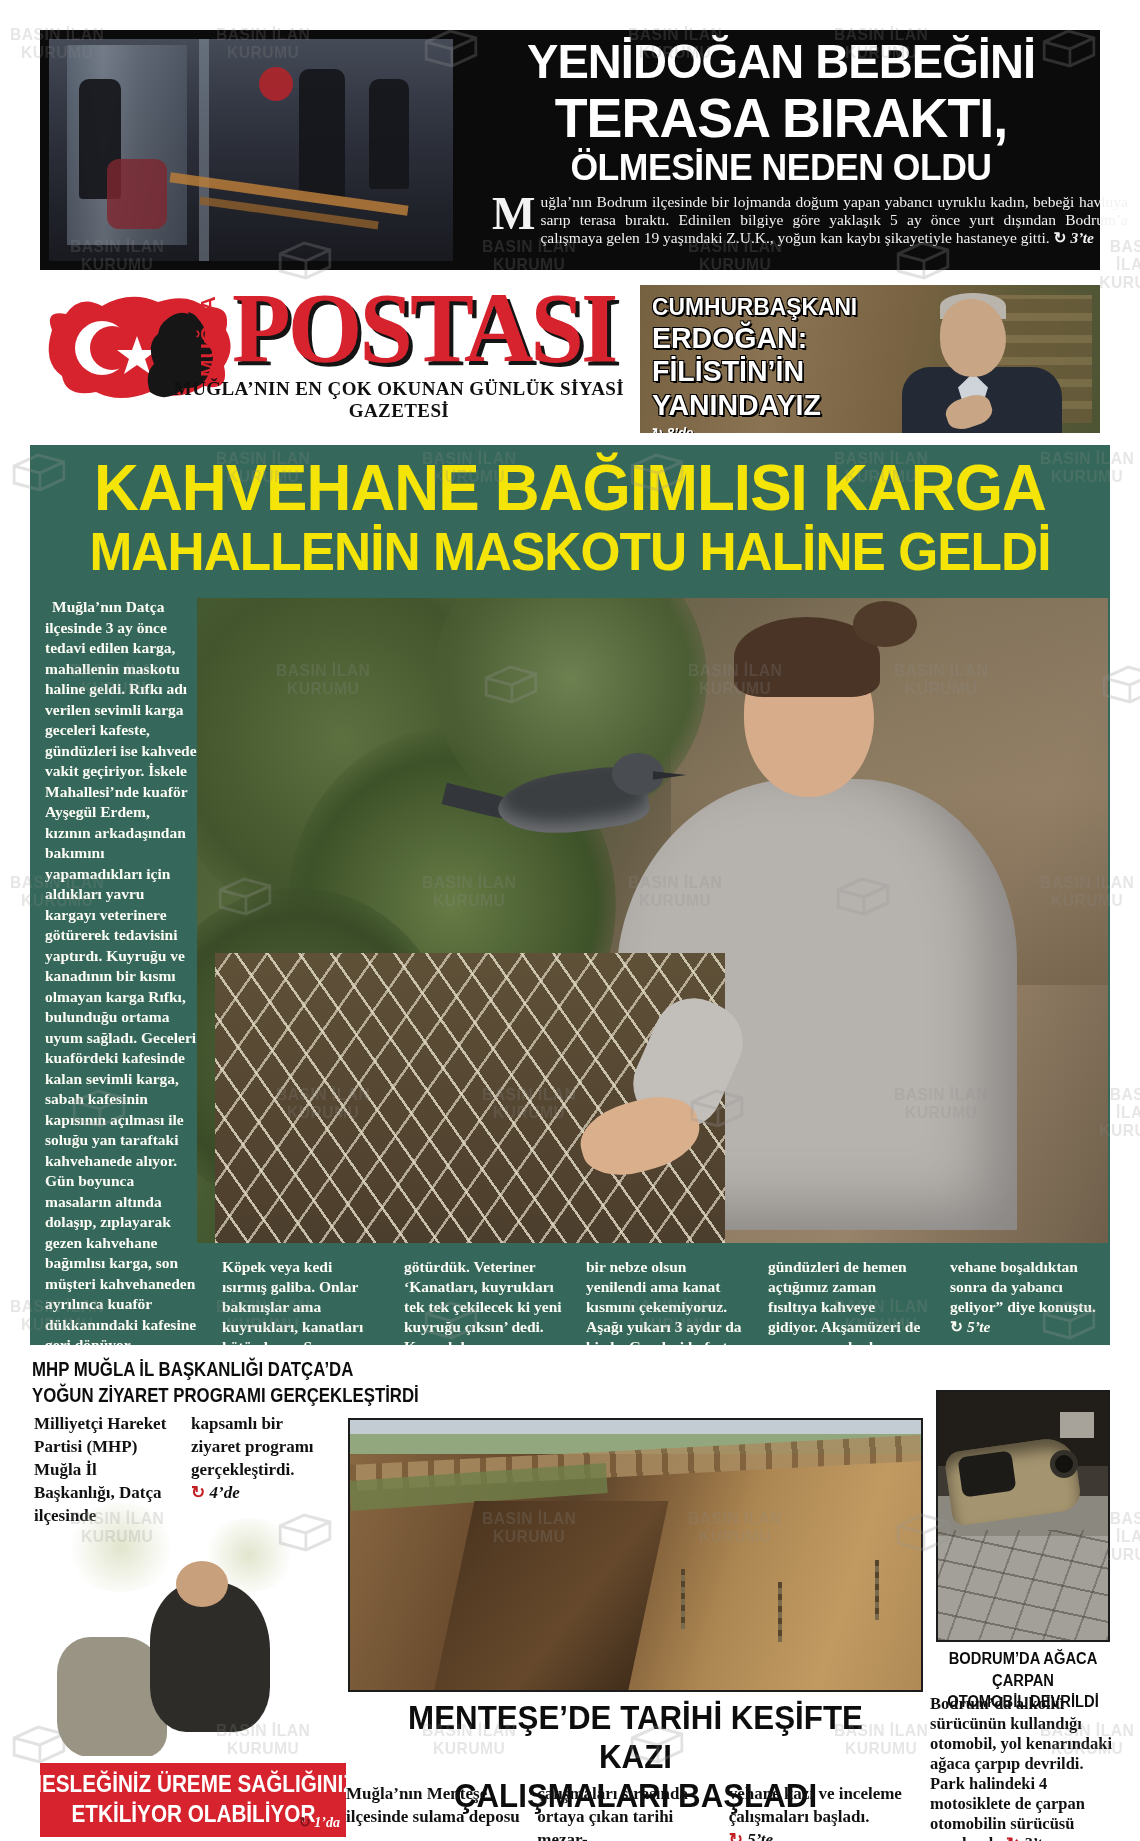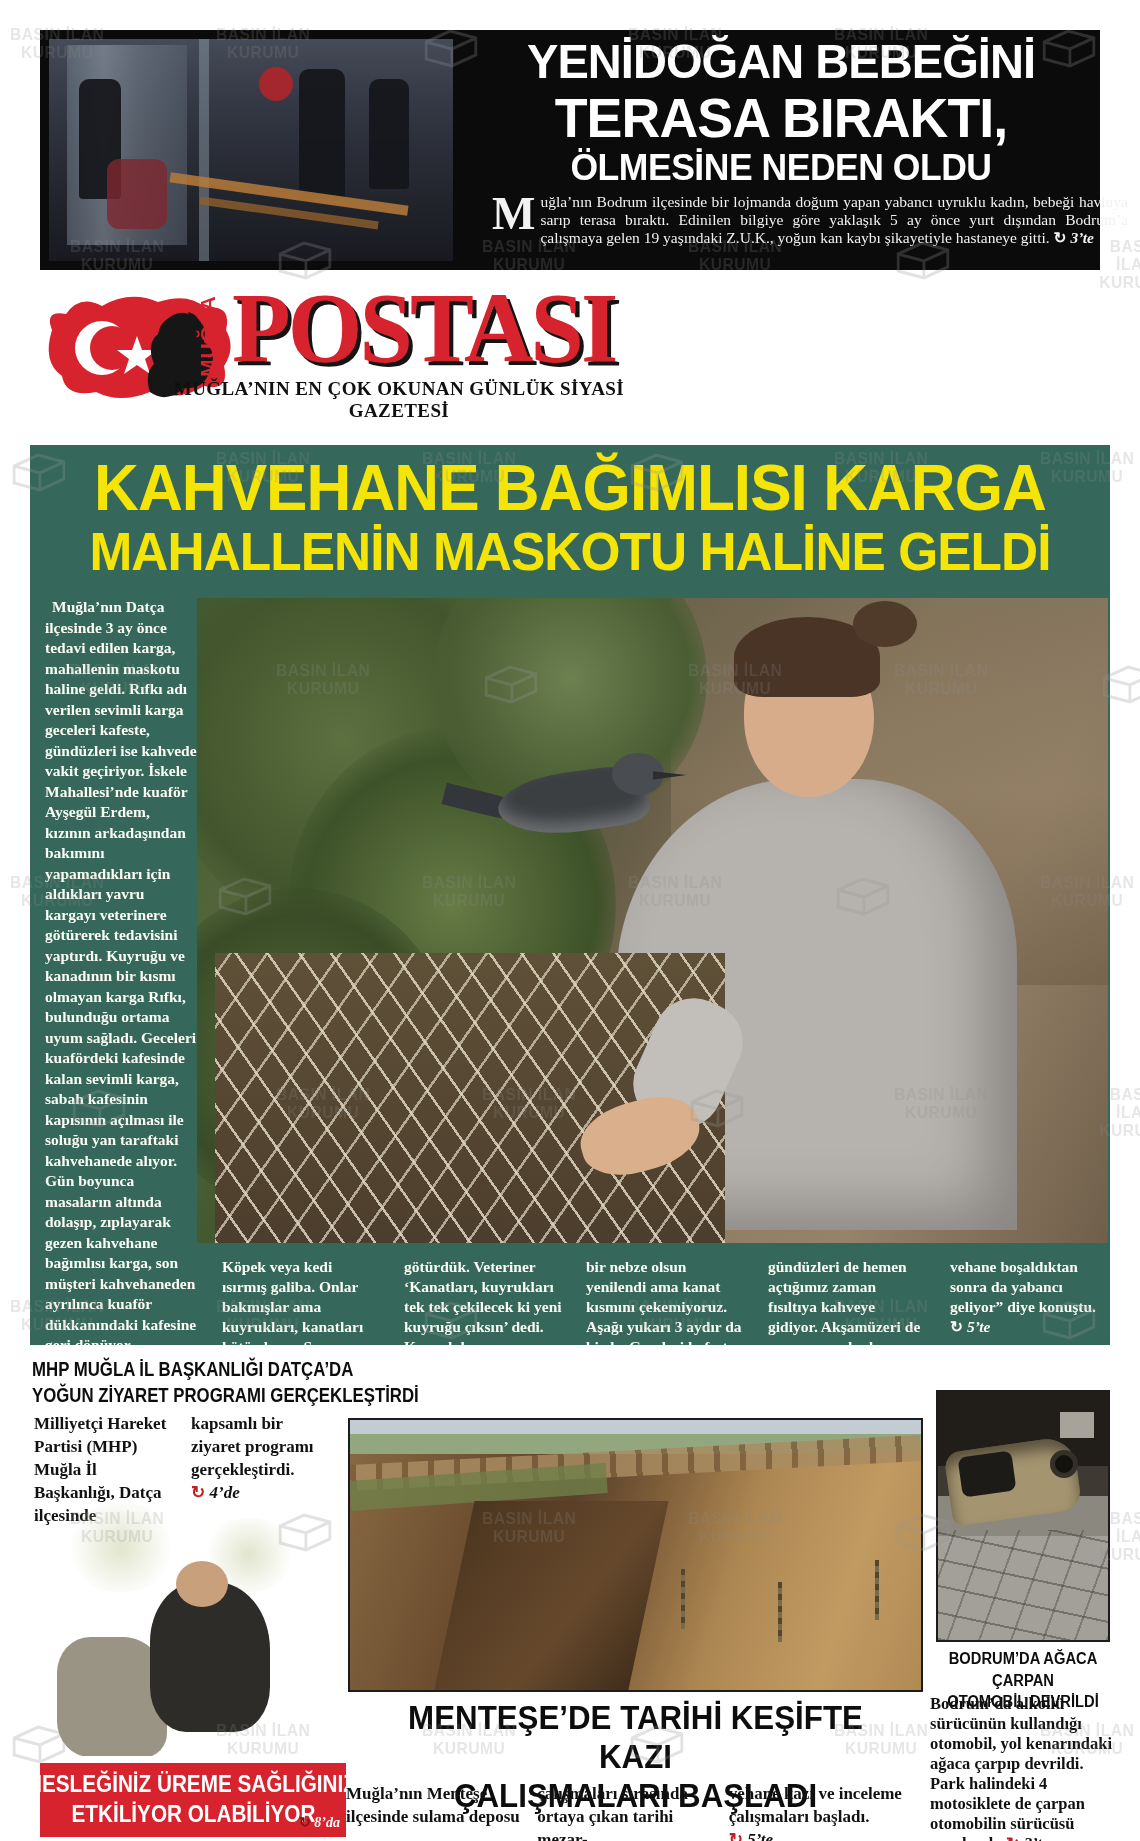--- a/index.html
+++ b/index.html
@@ -197,20 +197,35 @@
       <path d="M99,50 l5,14 15,0 -12,9 5,15 -13,-9 -13,9 5,-15 -12,-9 15,0 Z" fill="#ffffff"></path>
       <path d="M128,34 q14,-12 26,-4 q16,6 12,26 q14,10 6,26 q-4,22 -26,20 q-18,16 -34,4 q-6,-18 4,-28 q-8,-20 4,-30 q2,-10 8,-14 Z" fill="#161616"></path>
       <path d="M150,26 q10,2 12,12 l-8,4 q-2,-10 -4,-16 Z" fill="#161616"></path>
     </svg>
   </div>
   <div class="mugla-vert">MUĞLA</div>
   <div class="postasi">POSTASI</div>
   <div class="tagline">MUĞLA’NIN EN ÇOK OKUNAN GÜNLÜK SİYASİ GAZETESİ</div>
 
 
+  <div class="erdogan">
+    <div class="erd-bg-win"></div>
+    <div class="erd-suit"></div>
+    <div class="erd-shirt"></div>
+    <div class="erd-hair"></div>
+    <div class="erd-head"></div>
+    <div class="erd-hand"></div>
+    <div class="erd-text">
+      <div class="erd-kicker">CUMHURBAŞKANI</div>
+      <div class="erd-line">ERDOĞAN:</div>
+      <div class="erd-line">FİLİSTİN’İN</div>
+      <div class="erd-line">YANINDAYIZ</div>
+      <div class="erd-cont cont"><span class="arrow">↻</span> <span>8’de</span></div>
+    </div>
+  </div>
 
   <div class="green">
     <div class="g-h1">KAHVEHANE BAĞIMLISI KARGA</div>
     <div class="g-h2">MAHALLENİN MASKOTU HALİNE GELDİ</div>
 
     <div class="g-leftcol">
       <p>Muğla’nın Datça ilçesinde 3 ay önce tedavi edilen karga, mahallenin maskotu haline geldi. Rıfkı adı verilen sevimli karga geceleri kafeste, gündüzleri ise kahvede vakit geçiriyor. İskele Mahallesi’nde kuaför Ayşegül Erdem, kızının arkadaşından bakımını yapamadıkları için aldıkları yavru kargayı veterinere götürerek tedavisini yaptırdı. Kuyruğu ve kanadının bir kısmı olmayan karga Rıfkı, bulunduğu ortama uyum sağladı. Geceleri kuafördeki kafesinde kalan sevimli karga, sabah kafesinin kapısının açılması ile soluğu yan taraftaki kahvehanede alıyor. Gün boyunca masaların altında dolaşıp, zıplayarak gezen kahvehane bağımlısı karga, son müşteri kahvehaneden ayrılınca kuaför dükkanındaki kafesine geri dönüyor.</p>
 
     </div>
 
@@ -258,21 +273,21 @@
     <div class="mhpp-light" style="left:8%;top:4%;width:40%;height:34%;"></div>
     <div class="mhpp-light" style="left:55%;top:10%;width:34%;height:28%;"></div>
     <div class="mhpp-stone"></div>
     <div class="mhpp-fig"></div>
     <div class="mhpp-head"></div>
   </div>
 
   <div class="red-banner">
     <div class="rb-line">MESLEĞİNİZ ÜREME SAĞLIĞINIZI</div>
     <div class="rb-line">ETKİLİYOR OLABİLİYOR</div>
-    <div class="rb-cont"><span class="arrow">↻</span> <span>8’da</span></div>
+    <div class="rb-cont"><span class="arrow">↻</span> <span>1’da</span></div>
   </div>
 
   <div class="dig-photo">
     <div class="dig-sky"></div>
     <div class="dig-fence"></div>
     <div class="dig-grass"></div>
     <div class="dig-pit"></div>
     <div class="dig-rebar" style="left:58%;top:55%;"></div>
     <div class="dig-rebar" style="left:75%;top:60%;"></div>
     <div class="dig-rebar" style="left:92%;top:52%;"></div>

